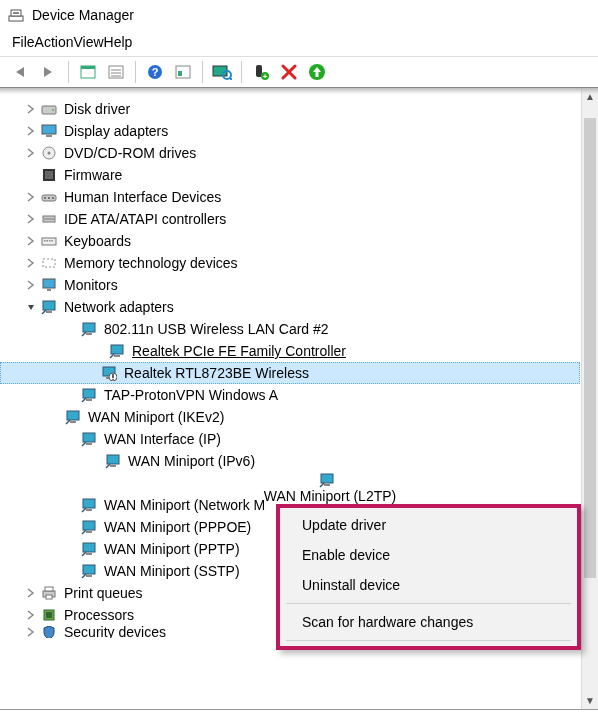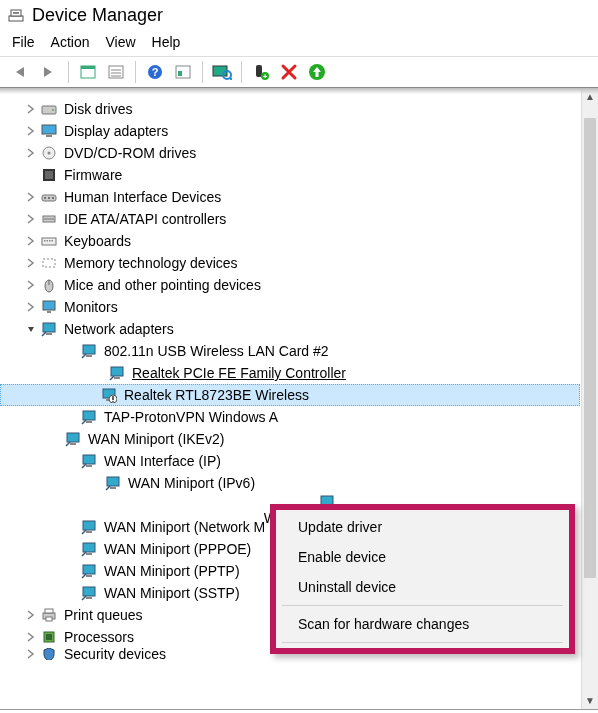--- a/index.html
+++ b/index.html
@@ -21,25 +21,25 @@
     padding: 0 8px;
     background: #fff;
   }
   .titlebar .app-icon {
     width: 16px; height: 16px;
     margin-right: 8px;
     display: inline-flex;
     align-items: center; justify-content: center;
   }
   .titlebar .title {
-    font-size: 18px;
+    font-size: 14px;
   }
   .menubar {
     display: flex;
-    gap: 16px;
+    gap: 0;
     padding: 4px 12px 6px 12px;
     font-size: 14px;
   }
   .menubar span { cursor: default; }
   .toolbar {
     display: flex;
     align-items: center;
     height: 32px;
     padding: 0 8px;
     border-top: 1px solid #ddd;
@@ -127,24 +127,24 @@
   .statusbar {
     height: 28px;
     display: flex;
     align-items: center;
     padding: 0 8px;
     font-size: 13.5px;
     background: #fff;
   }
   .context-menu {
     position: absolute;
-    left: 270px; top: 416px;
+    left: 276px; top: 416px;
     width: 305px;
     background: #f2f2f2;
-    border: 6px solid #be185d;
+    border: 4px solid #be185d;
     box-shadow: 4px 4px 6px rgba(0,0,0,0.25);
     padding: 2px;
     z-index: 10;
   }
   .cm-item {
     height: 30px;
     display: flex;
     align-items: center;
     padding: 0 20px;
     font-size: 14px;
@@ -256,21 +256,21 @@
           <svg width="10" height="10">
             <path d="M2 1 L7 5 L2 9" fill="none" stroke="#888" stroke-width="1.5"></path>
           </svg>
         </span>
         <span class="dev-icon">
           <svg width="16" height="16">
             <rect x="1" y="5" width="14" height="8" rx="1" fill="#ccc" stroke="#777"></rect>
             <circle cx="12" cy="9" r="1" fill="#5a5"></circle>
           </svg>
         </span>
-        <span>Disk drives</span>
+        <span>Disk driver</span>
       </div>
       <div class="node">
         <span class="arrow closed">
           <svg width="10" height="10">
             <path d="M2 1 L7 5 L2 9" fill="none" stroke="#888" stroke-width="1.5"></path>
           </svg>
         </span>
         <span class="dev-icon">
           <svg width="16" height="16">
             <rect x="1" y="2" width="14" height="9" fill="#4ad" stroke="#555"></rect>
@@ -355,34 +355,20 @@
           <svg width="10" height="10">
             <path d="M2 1 L7 5 L2 9" fill="none" stroke="#888" stroke-width="1.5"></path>
           </svg>
         </span>
         <span class="dev-icon">
           <svg width="16" height="16">
             <rect x="2" y="4" width="12" height="8" fill="none" stroke="#888" stroke-dasharray="2"></rect>
           </svg>
         </span>
         <span>Memory technology devices</span>
-      </div>
-      <div class="node">
-        <span class="arrow closed">
-          <svg width="10" height="10">
-            <path d="M2 1 L7 5 L2 9" fill="none" stroke="#888" stroke-width="1.5"></path>
-          </svg>
-        </span>
-        <span class="dev-icon">
-          <svg width="16" height="16">
-            <ellipse cx="8" cy="9" rx="4" ry="6" fill="#ccc" stroke="#666"></ellipse>
-            <line x1="8" y1="3" x2="8" y2="8" stroke="#666"></line>
-          </svg>
-        </span>
-        <span>Mice and other pointing devices</span>
       </div>
       <div class="node">
         <span class="arrow closed">
           <svg width="10" height="10">
             <path d="M2 1 L7 5 L2 9" fill="none" stroke="#888" stroke-width="1.5"></path>
           </svg>
         </span>
         <span class="dev-icon">
           <svg width="16" height="16">
             <rect x="2" y="2" width="12" height="9" fill="#4ad" stroke="#555"></rect>

